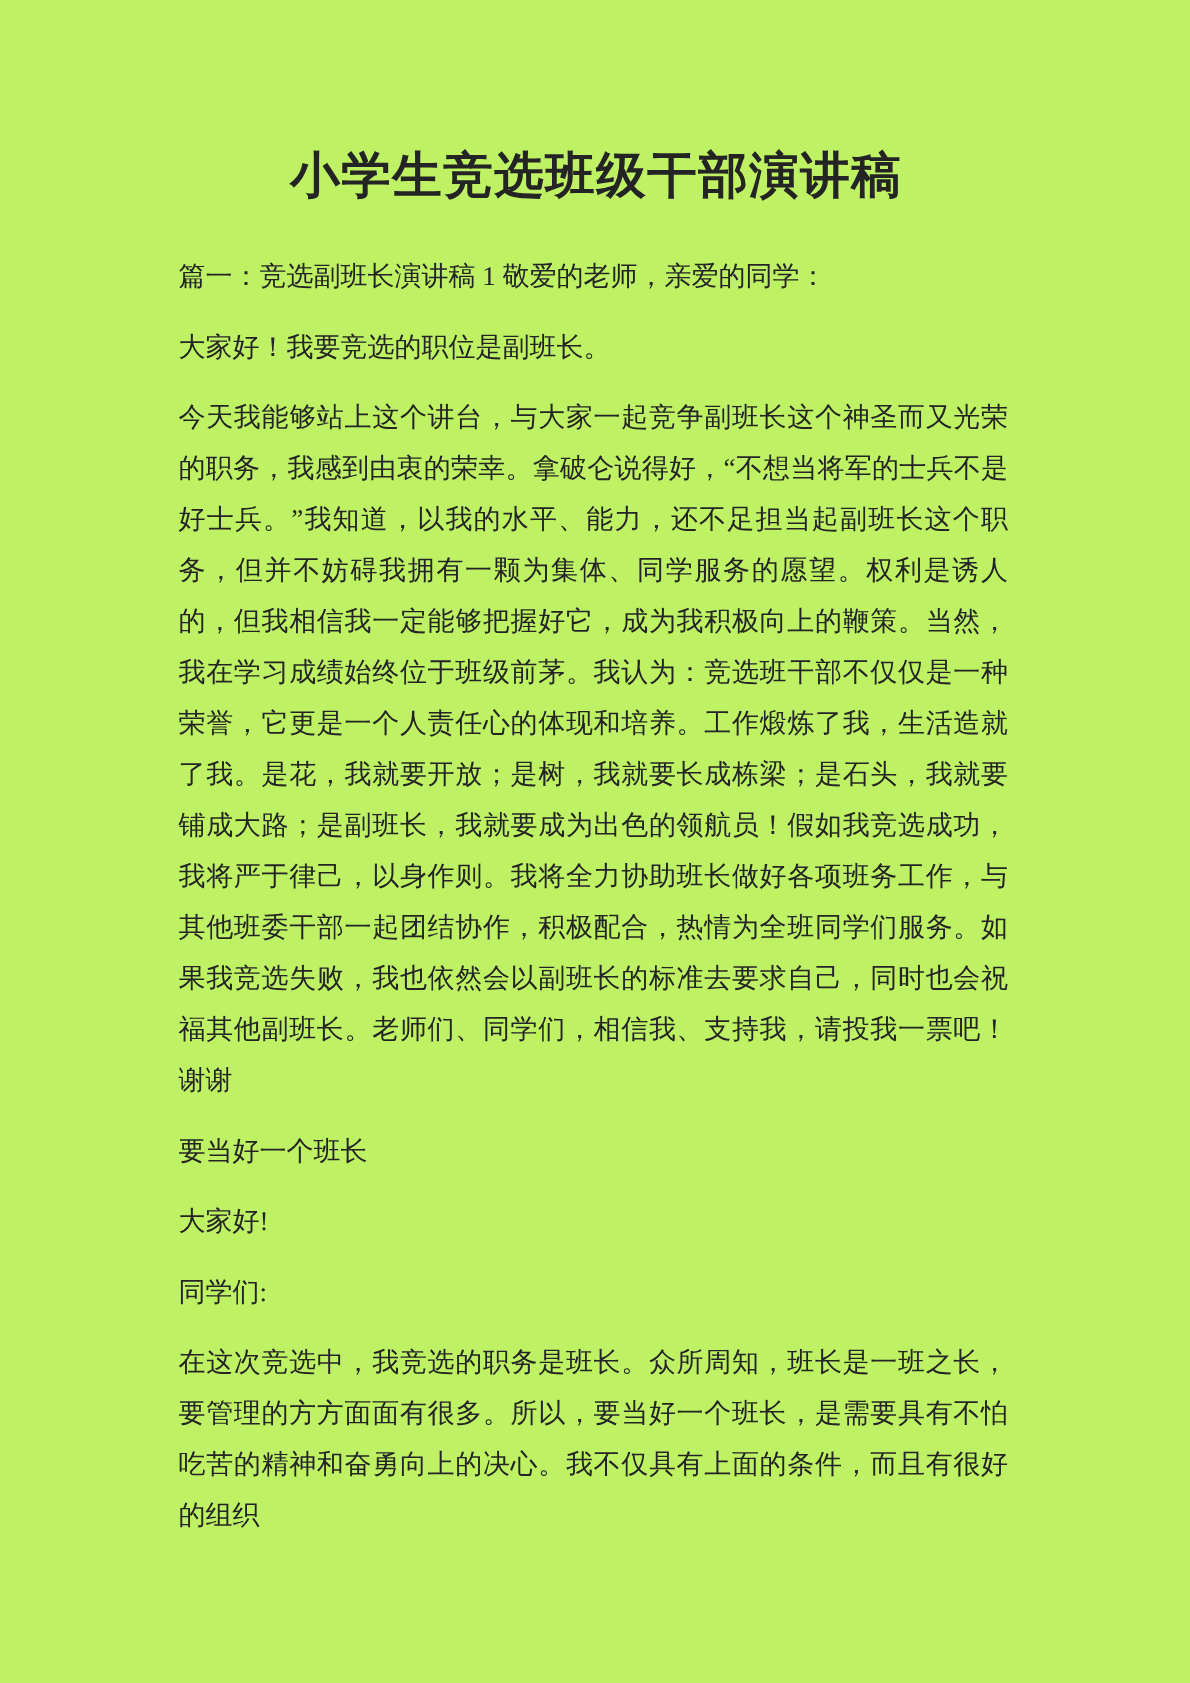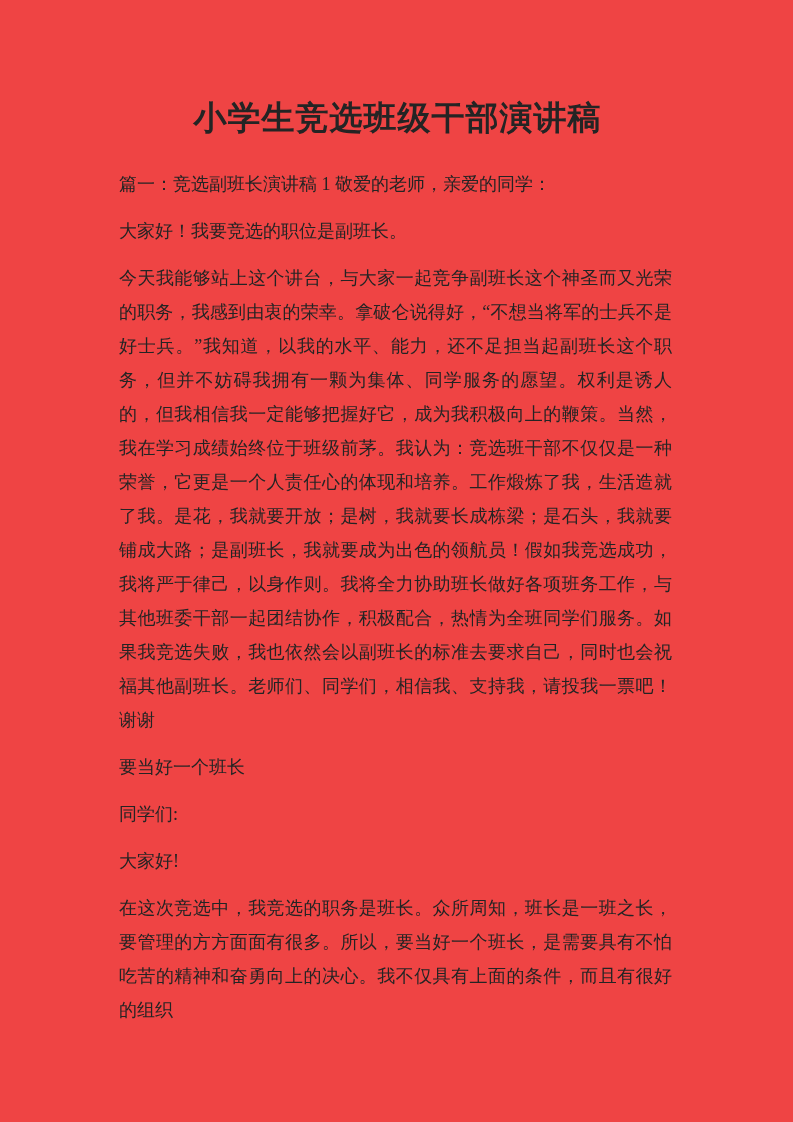--- a/index.html
+++ b/index.html
@@ -4,21 +4,21 @@
 <style>
   html, body {
     margin: 0;
     padding: 0;
     background: #ffffff;
   }
   .page {
     position: relative;
     width: 793px;
     height: 1122px;
-    background: #ef4444;
+    background: #bef264;
     overflow: hidden;
     font-family: "Liberation Serif", "DejaVu Serif", serif;
     color: #242424;
   }
   .content {
     box-sizing: content-box;
     width: 557px;
     padding: 96px 117px 0 119px;
   }
   .doc-title {
@@ -42,17 +42,17 @@
 <body>
 
 <div class="page">
   <div class="content">
     <h1 class="doc-title">小学生竞选班级干部演讲稿</h1>
 
     <p class="para">篇一：竞选副班长演讲稿 1 敬爱的老师，亲爱的同学：</p>
     <p class="para">大家好！我要竞选的职位是副班长。</p>
     <p class="para">今天我能够站上这个讲台，与大家一起竞争副班长这个神圣而又光荣的职务，我感到由衷的荣幸。拿破仑说得好，“不想当将军的士兵不是好士兵。”我知道，以我的水平、能力，还不足担当起副班长这个职务，但并不妨碍我拥有一颗为集体、同学服务的愿望。权利是诱人的，但我相信我一定能够把握好它，成为我积极向上的鞭策。当然，我在学习成绩始终位于班级前茅。我认为：竞选班干部不仅仅是一种荣誉，它更是一个人责任心的体现和培养。工作煅炼了我，生活造就了我。是花，我就要开放；是树，我就要长成栋梁；是石头，我就要铺成大路；是副班长，我就要成为出色的领航员！假如我竞选成功，我将严于律己，以身作则。我将全力协助班长做好各项班务工作，与其他班委干部一起团结协作，积极配合，热情为全班同学们服务。如果我竞选失败，我也依然会以副班长的标准去要求自己，同时也会祝福其他副班长。老师们、同学们，相信我、支持我，请投我一票吧！谢谢</p>
     <p class="para">要当好一个班长</p>
+    <p class="para">大家好!</p>
     <p class="para">同学们:</p>
-    <p class="para">大家好!</p>
     <p class="para">在这次竞选中，我竞选的职务是班长。众所周知，班长是一班之长，要管理的方方面面有很多。所以，要当好一个班长，是需要具有不怕吃苦的精神和奋勇向上的决心。我不仅具有上面的条件，而且有很好的组织</p>
   </div>
 </div>
 
 </body></html>

